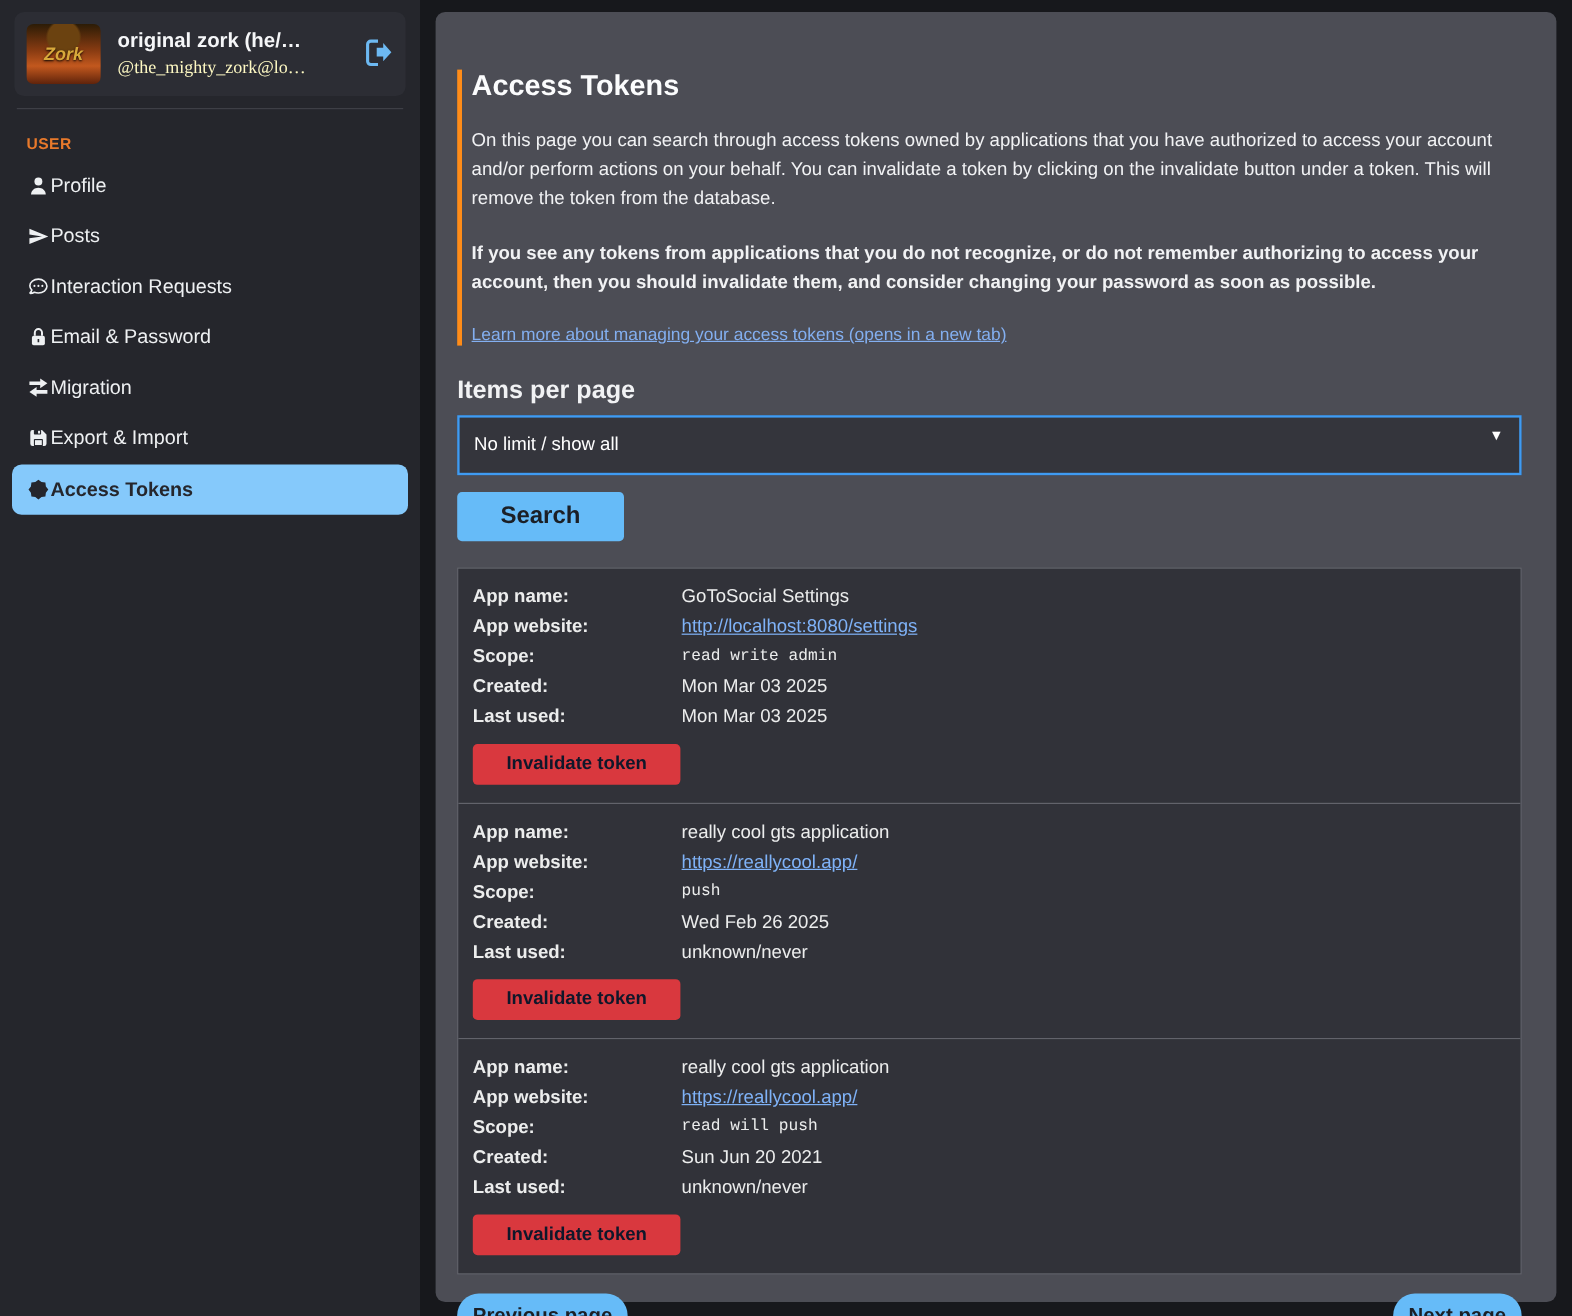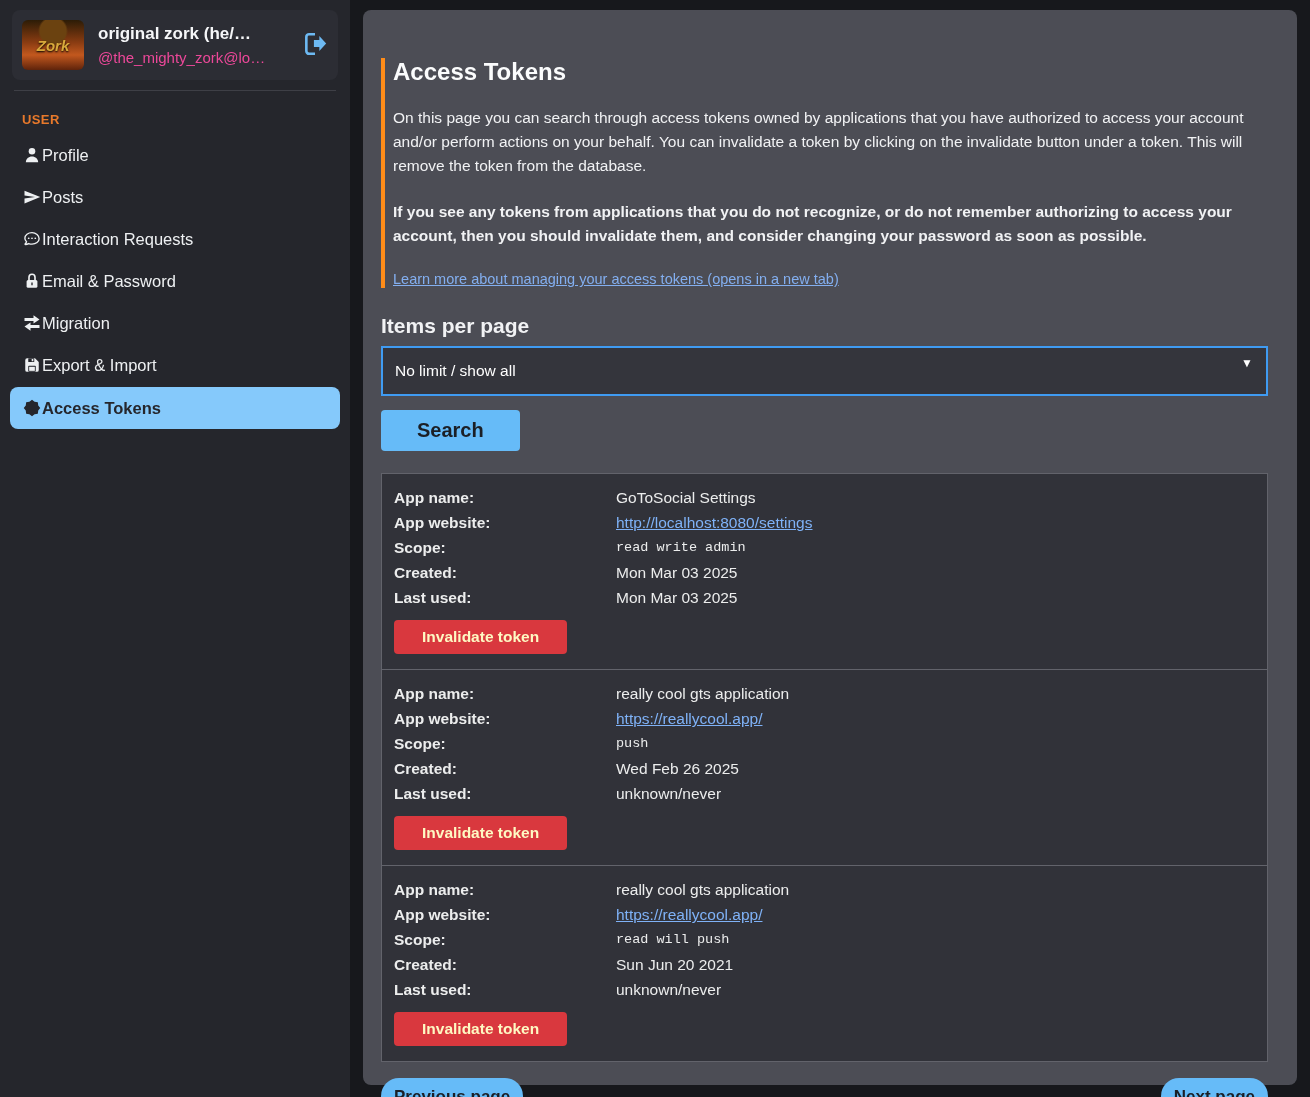--- a/index.html
+++ b/index.html
@@ -33,22 +33,22 @@
     display:flex; align-items:center; justify-content:center;
     color:#d8a93b; font-weight:bold; font-style:italic; font-size:15px;
     text-shadow:0 1px 2px #000;
   }
   .user-text { flex:1; min-width:0; }
   .display-name {
     font-size:17px; font-weight:bold; color:#f5f6f8;
     white-space:nowrap; overflow:hidden;
   }
   .handle {
-    font-size:15px; color:#ec4899; margin-top:5px;
-    white-space:nowrap; overflow:hidden;
+    font-size:15px; color:#fef9c3; margin-top:5px;
+    white-space:nowrap; overflow:hidden;font-family:Liberation Serif, serif;
   }
   .logout-btn {
     flex-shrink:0; width:26px; height:26px; color:#6db9f2;
     background:none; border:none; padding:0; cursor:pointer;
     display:flex; align-items:center; justify-content:center;
   }
   .card-divider { border-bottom:1px solid #3e3f46; margin:10px 14px 0 14px; }
 
   .nav { margin-top:12px; }
   .nav-section {
@@ -93,26 +93,26 @@
   .search-btn {
     margin-top:14px; display:block;
     background:#66bbf8; color:#1b1f26;
     font-family:inherit; font-weight:bold; font-size:20px;
     padding:9px 36px; border:none; border-radius:4px; cursor:pointer;
   }
 
   .token-list { margin-top:22px; border:1px solid #62636b; }
   .token-entry { background:#313239; padding:11px 12px 15px; border-bottom:1px solid #62636b; }
   .token-entry:last-child { border-bottom:none; }
-  .token-row { display:grid; grid-template-columns:174px 1fr; font-size:15.5px; line-height:25px; color:#eceded;gap:48px; }
+  .token-row { display:grid; grid-template-columns:174px 1fr; font-size:15.5px; line-height:25px; color:#eceded; }
   .token-row .lbl { font-weight:bold; }
   .scope-val { font-family:"Liberation Mono","DejaVu Sans Mono",monospace; font-size:13.5px; }
   a.token-link { color:#7fb2f7; text-decoration:underline; cursor:pointer; }
   .invalidate-btn {
-    margin-top:10px; background:#d9383e; color:#fef9c3;
+    margin-top:10px; background:#d9383e; color:#0f172a;
     font-family:inherit; font-weight:bold; font-size:15.5px;
     padding:8px 28px; border:none; border-radius:4px; cursor:pointer;
   }
 
   .pagination { display:flex; justify-content:space-between; margin-top:16px; }
   .page-btn {
     background:#66bbf8; color:#1b1f26;
     font-family:inherit; font-weight:bold; font-size:17px;
     padding:9px 13px; border:none; border-radius:18px; cursor:pointer;
   }

